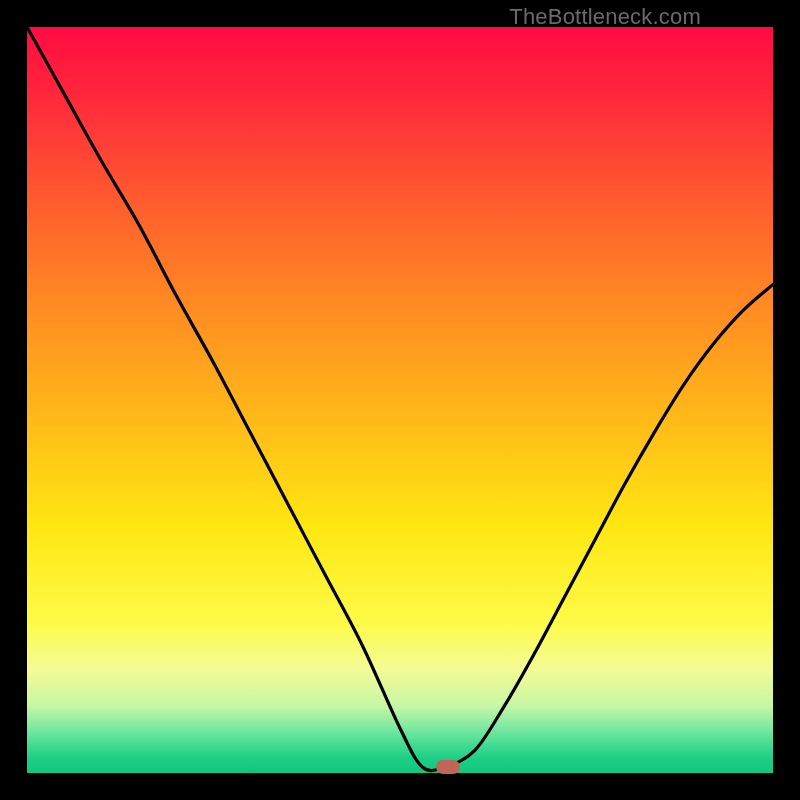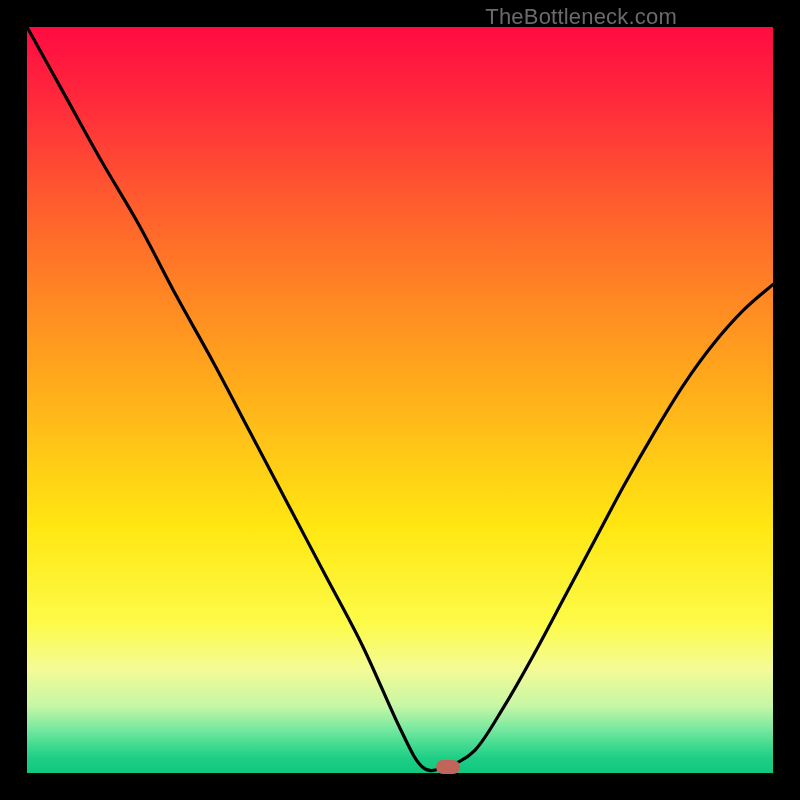--- a/index.html
+++ b/index.html
@@ -11,20 +11,21 @@
     overflow: hidden;
     font-family: Arial, Helvetica, sans-serif;
   }
   .frame {
     position: absolute;
     left: 0;
     top: 0;
     width: 689px;
     height: 800px;
     background: #000;
+    padding-left: 24px;
   }
   .plot {
     position: absolute;
     left: 27px;
     top: 27px;
     width: 746px;
     height: 746px;
     background: linear-gradient(to bottom,
       #ff0b42 0%,
       #ff2a3b 10%,

